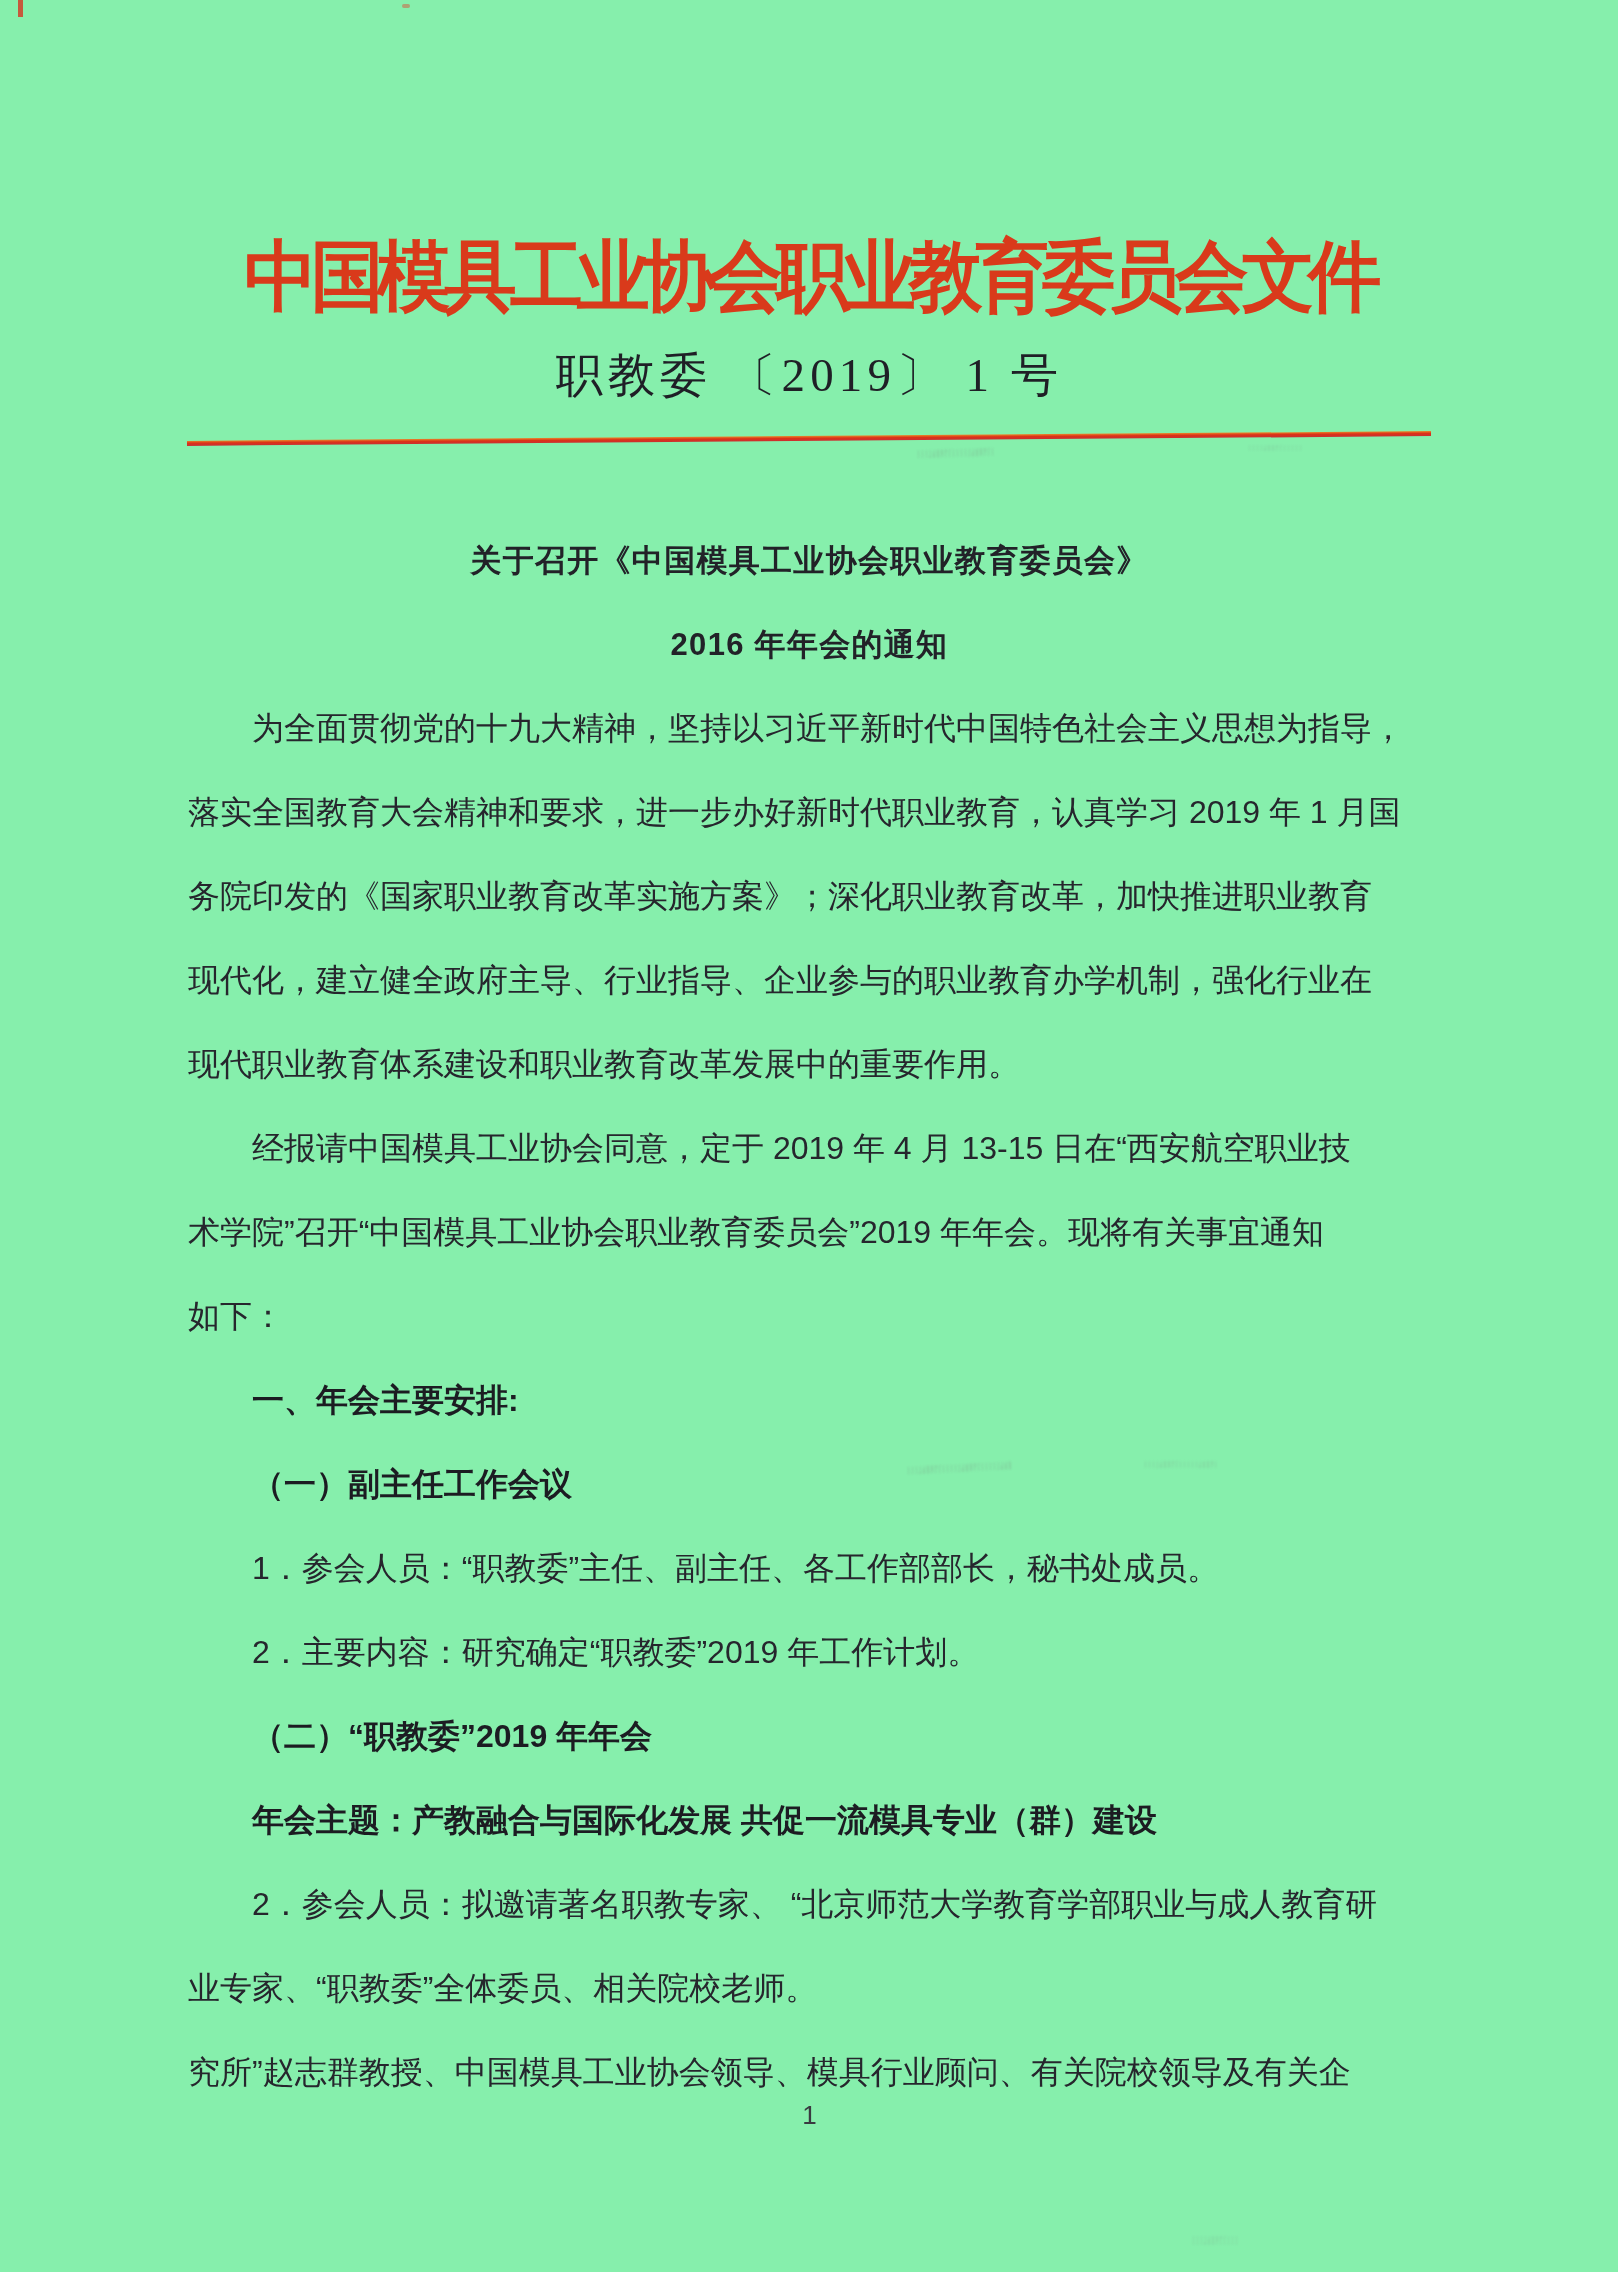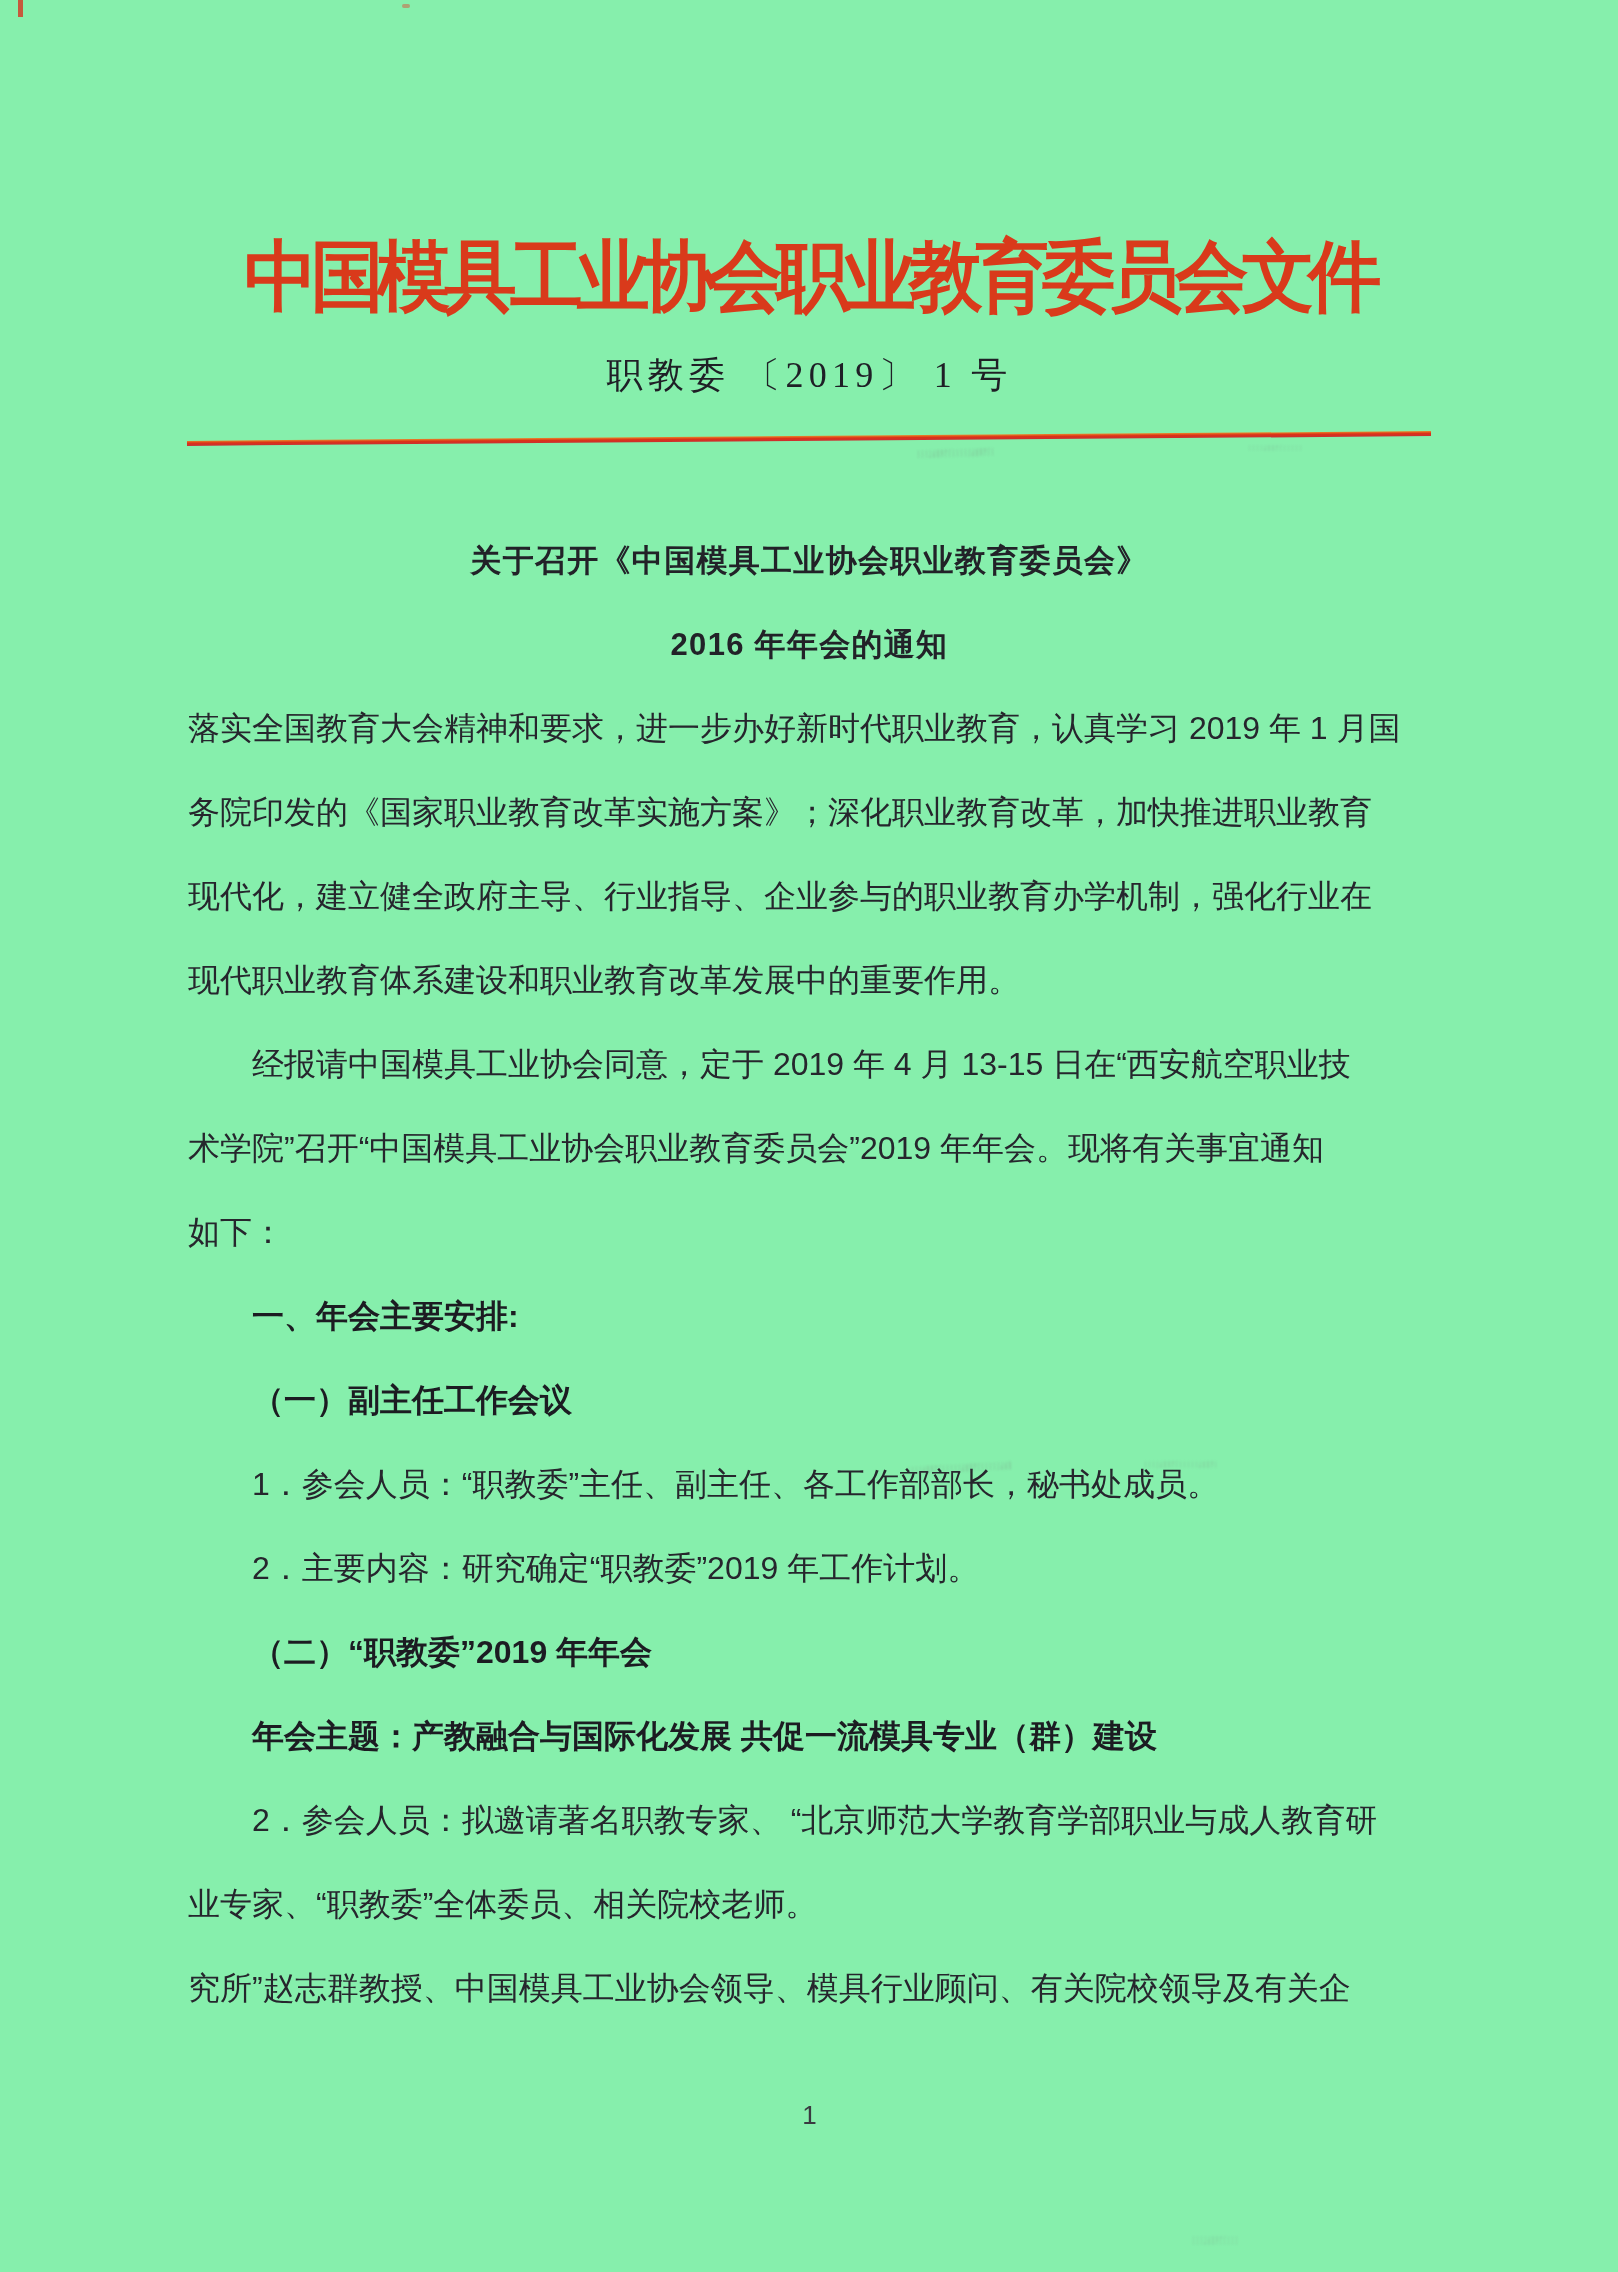--- a/index.html
+++ b/index.html
@@ -22,21 +22,21 @@
     color:#d93a1b;
     transform:scaleY(1.06);
     transform-origin:top center;
     white-space:nowrap;
   }
   
   .doc-number{
     position:absolute;top:355px;left:0;right:0;
     text-align:center;
     font-family:"Liberation Serif",serif;
-    font-size:36px;line-height:40px;
+    font-size:47px;line-height:40px;
     letter-spacing:5.2px;
     color:#1f1f26;
     white-space:nowrap;
   }
   
   .red-rule{
     position:absolute;top:436px;left:187px;
     width:1244px;height:4.5px;
     background:linear-gradient(to bottom,#e8832a 0%,#dc3217 45%,#c92f33 100%);
     transform:rotate(-0.45deg);
@@ -96,20 +96,21 @@
   <div class="red-rule"></div>
   <div class="artifact smudge smudge-a"></div>
   <div class="artifact smudge smudge-b"></div>
 
   <div class="main-title">
     <div>关于召开《中国模具工业协会职业教育委员会》</div>
     <div>2016 年年会的通知</div>
   </div>
 
   <div class="body-block">
+    <div class="line indent">为全面贯彻党的十九大精神，坚持以习近平新时代中国特色社会主义思想为指导，</div>
     <div class="line">落实全国教育大会精神和要求，进一步办好新时代职业教育，认真学习 2019 年 1 月国</div>
     <div class="line">务院印发的《国家职业教育改革实施方案》；深化职业教育改革，加快推进职业教育</div>
     <div class="line">现代化，建立健全政府主导、行业指导、企业参与的职业教育办学机制，强化行业在</div>
     <div class="line">现代职业教育体系建设和职业教育改革发展中的重要作用。</div>
     <div class="line indent">经报请中国模具工业协会同意，定于 2019 年 4 月 13-15 日在“西安航空职业技</div>
     <div class="line">术学院”召开“中国模具工业协会职业教育委员会”2019 年年会。现将有关事宜通知</div>
     <div class="line">如下：</div>
     <div class="line indent bold">一、年会主要安排:</div>
     <div class="line indent bold">（一）副主任工作会议</div>
     <div class="line indent">1．参会人员：“职教委”主任、副主任、各工作部部长，秘书处成员。</div>

